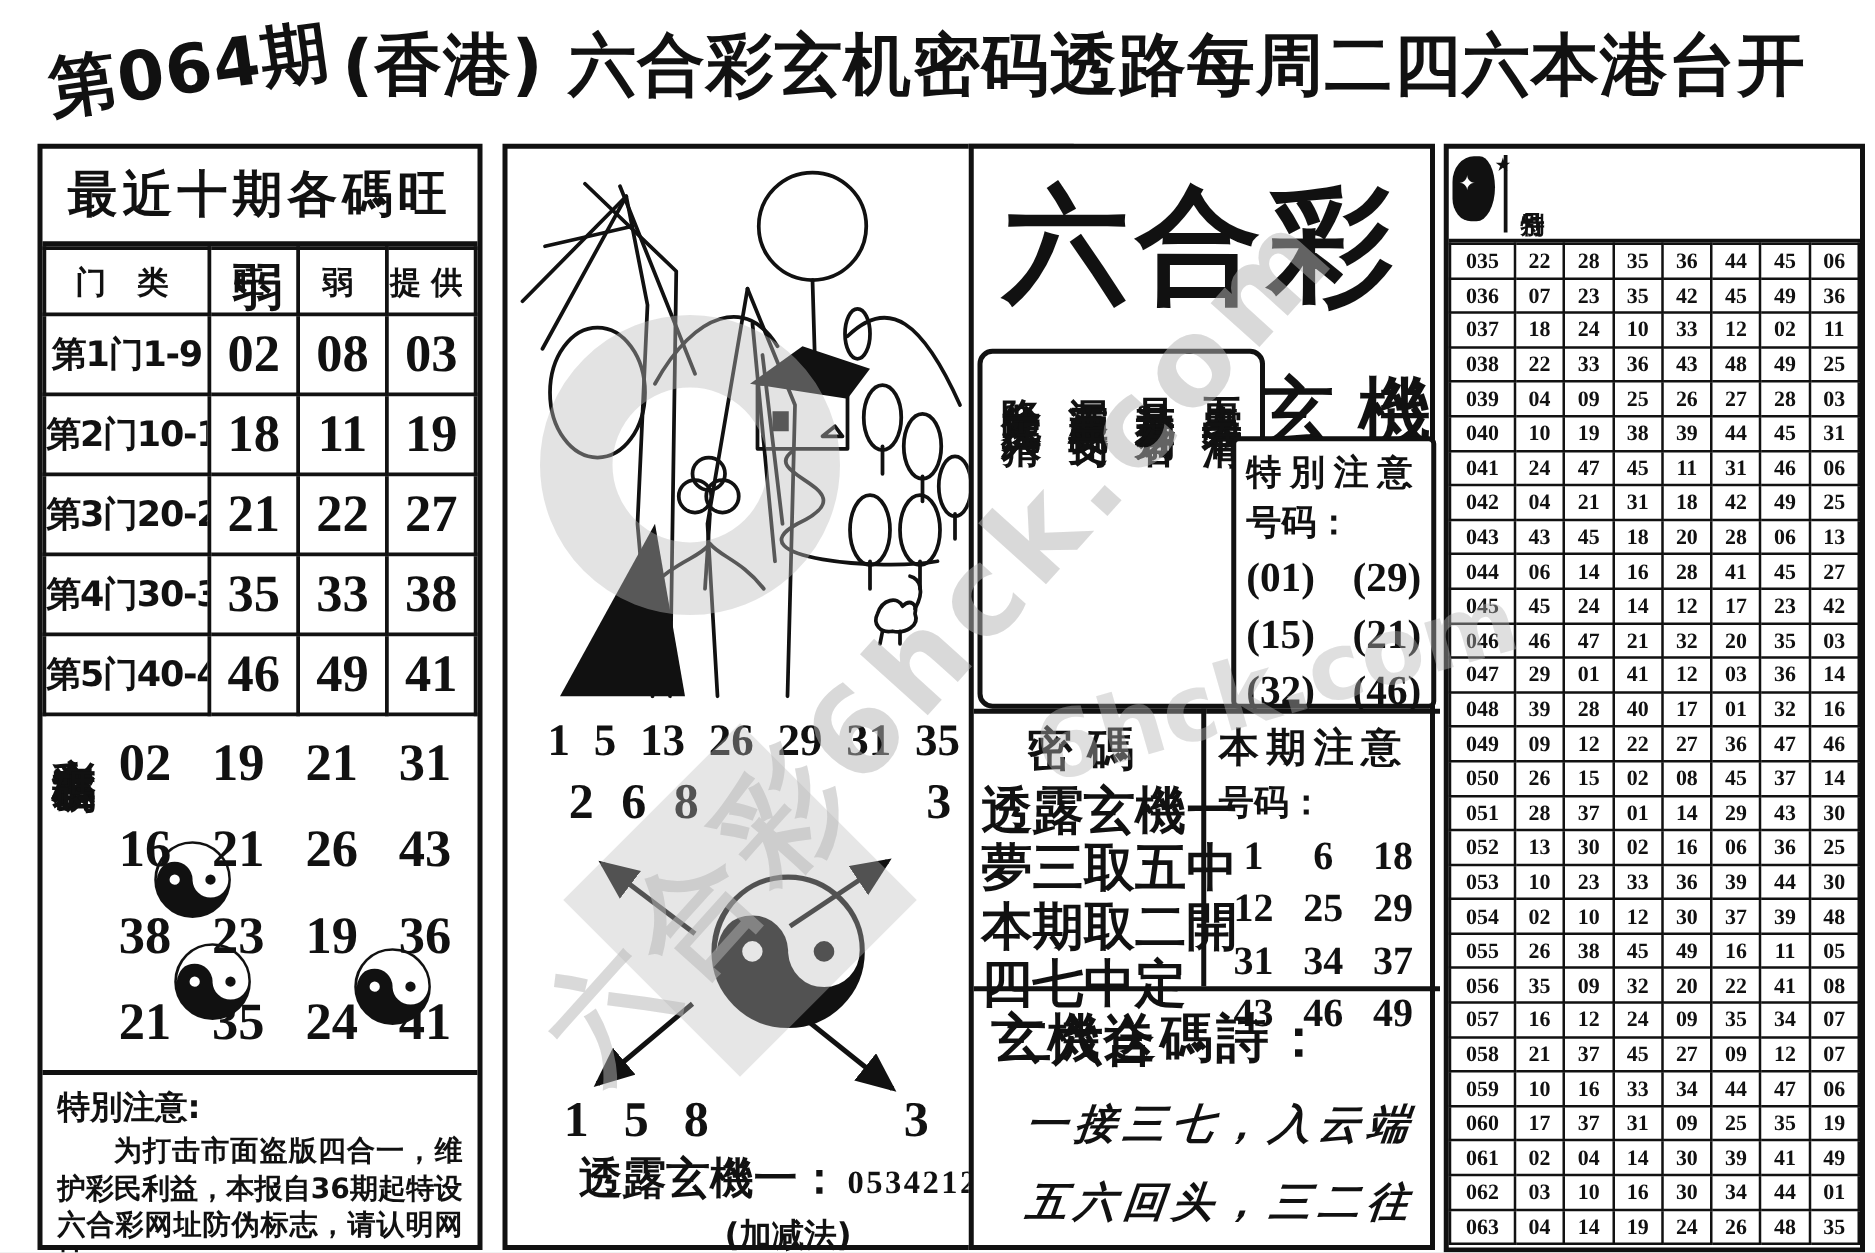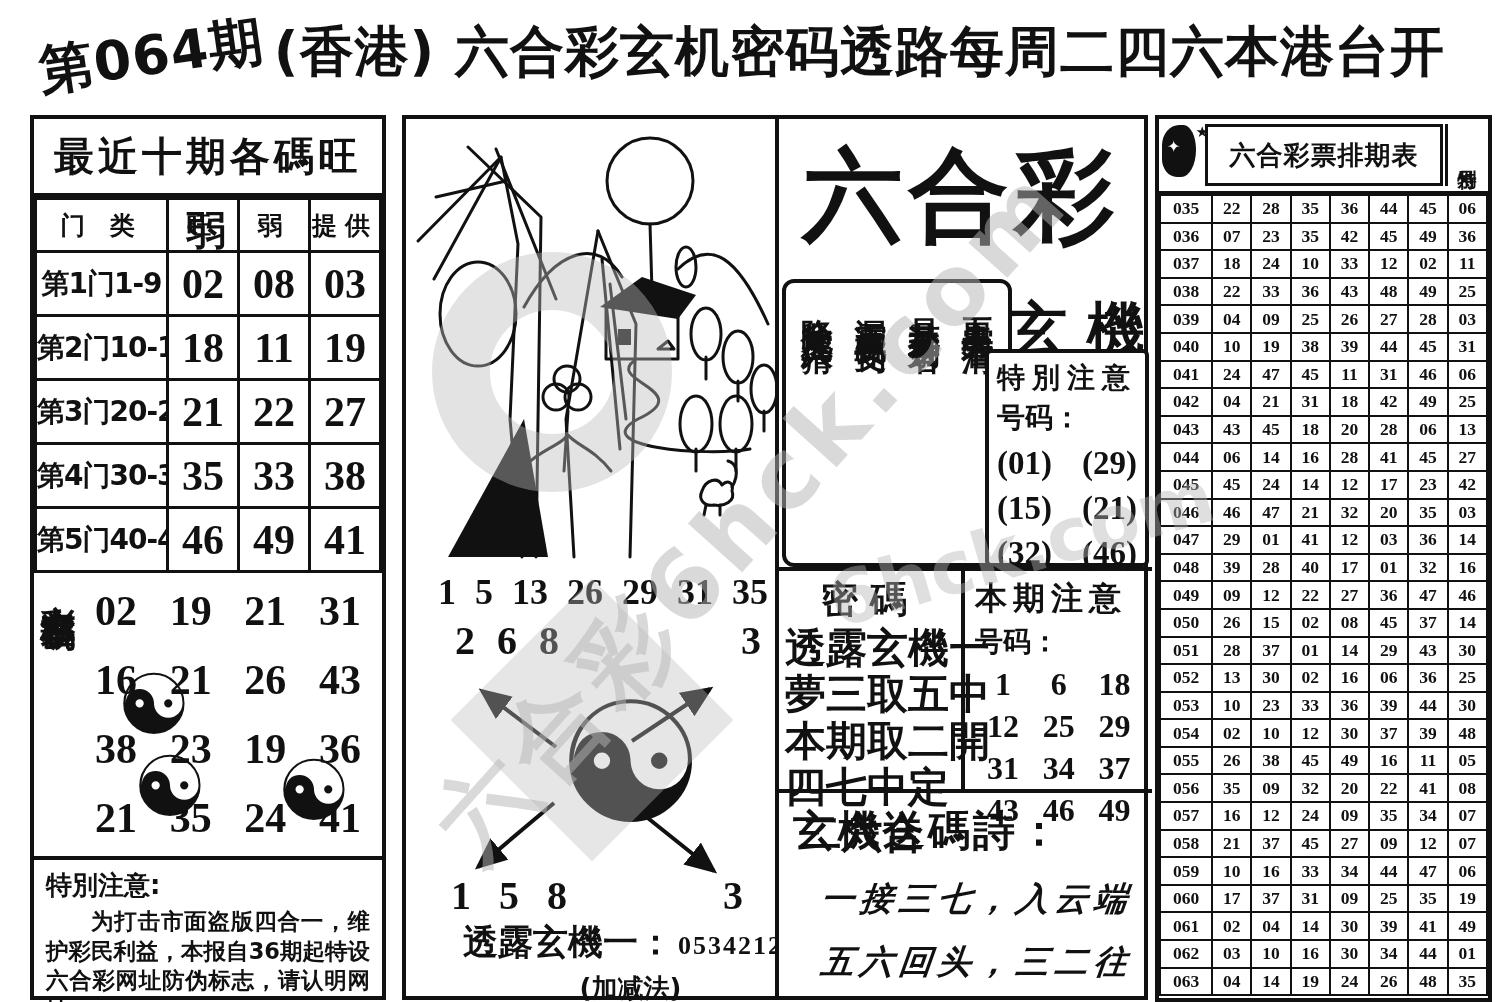--- a/index.html
+++ b/index.html
@@ -369,21 +369,20 @@
     </div>
   </div>
 
   <div class="box sch-box">
     <div class="sch-head">
       <div class="stamp">
         <div class="blob"></div>
           <div class="spark">✦</div>
           <div class="star">★</div>
       </div>
-      <div class="sch-title">六合彩票排期表</div>
       <div class="sch-special">特別号</div>
     </div>
     <table class="sch">
       <tbody>
           <tr>
             <td>035</td>
             <td>22</td>
             <td>28</td>
             <td>35</td>
             <td>36</td>

